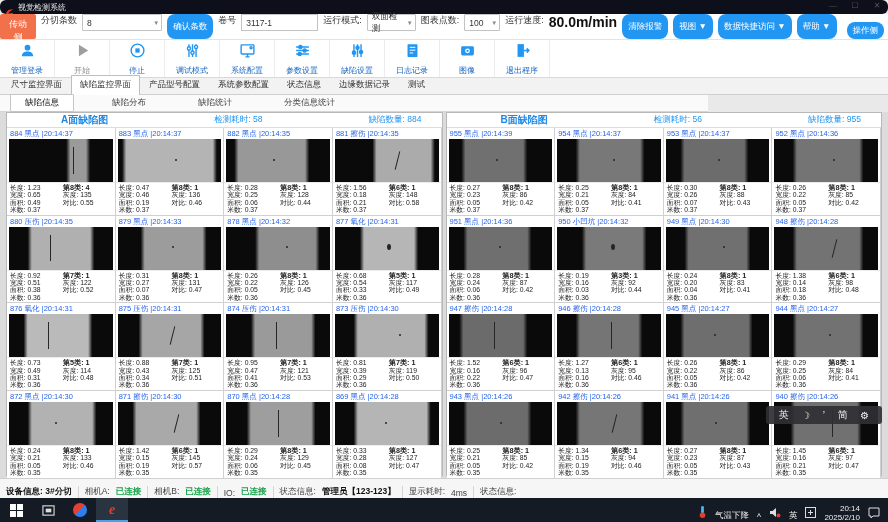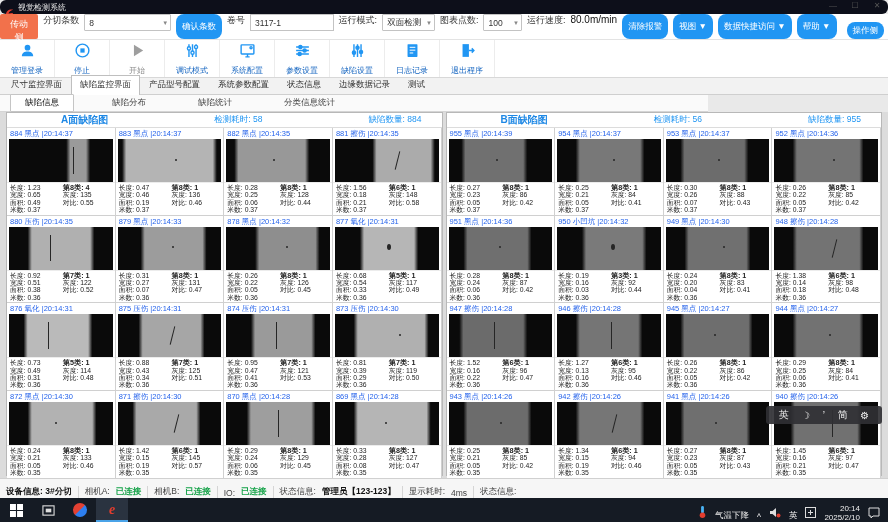--- a/index.html
+++ b/index.html
@@ -12,21 +12,21 @@
   .titlebar .logo { width:9px; height:9px; display:inline-block; }
   .titlebar .title { color:#e8e8e8; font-size:8px; }
 
   
   .menubar { position:absolute; left:0; top:14px; width:888px; height:26px; background:#fff; border-bottom:1px solid #e3e3e3; display:flex; gap:5px; padding:0 4px 0 0; }
   .winctrls { position:absolute; top:1px; right:4px; display:flex; gap:8px; z-index:5; }
   .winctrls span { font-size:8px; color:#555; width:14px; text-align:center; cursor:default; }
   .btn-orange { background:#f2714b; color:#fff; font-size:9px; padding:4px 7px; border:none; border-radius:2px; }
   .btn-blue { background:#2196f3; color:#fff; font-size:8.5px; padding:3px 6px; border:none; border-radius:8px; white-space:nowrap; }
   .mb-label { font-size:9px; color:#333; white-space:nowrap; }
-  .mb-strong { font-size:10px; color:#111; font-weight:normal; white-space:nowrap; }
+  .mb-strong { font-size:14px; color:#111; font-weight:bold; white-space:nowrap; }
   .select { display:flex; align-items:center; justify-content:space-between; border:1px solid #c3c3c3; background:#fff; height:17px; font-size:8.5px; color:#333; padding:0 2px 0 4px; border-radius:1px; }
   .select .arr { font-size:6px; color:#888; margin-left:4px; }
   .input { border:1px solid #c3c3c3; height:17px; font-size:8.5px; color:#333; padding:0 4px; display:flex; align-items:center; background:#fff; }
   .spacer { flex:1; }
 
   
   .actionbar { position:absolute; left:0; top:40px; width:888px; height:38px; background:#fff; border-bottom:1px solid #d8d8d8; display:flex; align-items:stretch; }
   .action { width:55px; display:flex; flex-direction:column; align-items:center; justify-content:center; gap:2px; border-right:1px solid #ececec; color:#2196f3; cursor:pointer; }
   .action svg { width:17px; height:17px; }
   .action .alabel { font-size:8px; color:#1565c0; white-space:nowrap; }
@@ -134,32 +134,32 @@
   </div>
 
   <div class="actionbar" id="actionbar">
       <div class="action">
         <span><svg viewBox="0 0 24 24" width="17">
             <circle cx="12" cy="8" r="4" fill="currentColor"></circle>
             <path d="M4 20c0-4.5 4-6.5 8-6.5s8 2 8 6.5z" fill="currentColor"></path>
           </svg></span>
         <span class="alabel">管理登录</span>
       </div>
+      <div class="action disabled">
+        <span><svg viewBox="0 0 24 24" width="17">
+            <path d="M7 4l13 8-13 8z" fill="currentColor"></path>
+          </svg></span>
+        <span class="alabel">开始</span>
+      </div>
       <div class="action">
         <span><svg viewBox="0 0 24 24" width="17">
             <circle cx="12" cy="12" r="9" fill="none" stroke="currentColor" stroke-width="2"></circle>
             <rect x="9" y="9" width="6" height="6" fill="currentColor"></rect>
           </svg></span>
         <span class="alabel">停止</span>
-      </div>
-      <div class="action disabled">
-        <span><svg viewBox="0 0 24 24" width="17">
-            <path d="M7 4l13 8-13 8z" fill="currentColor"></path>
-          </svg></span>
-        <span class="alabel">开始</span>
       </div>
       <div class="action">
         <span><svg viewBox="0 0 24 24" stroke="currentColor" stroke-width="2" fill="none" width="17">
             <path d="M7 3v18M12 3v18M17 3v18"></path>
             <circle cx="7" cy="9" r="2.2" fill="#fff"></circle>
             <circle cx="12" cy="15" r="2.2" fill="#fff"></circle>
             <circle cx="17" cy="7" r="2.2" fill="#fff"></circle>
           </svg></span>
         <span class="alabel">调试模式</span>
       </div>
@@ -188,20 +188,28 @@
             <circle cx="17" cy="14" r="2.2" fill="currentColor"></circle>
           </svg></span>
         <span class="alabel">缺陷设置</span>
       </div>
       <div class="action">
         <span><svg viewBox="0 0 24 24" width="17">
             <rect x="5" y="3" width="14" height="18" rx="1" fill="currentColor"></rect>
             <path d="M8 7.5h8M8 11.5h8M8 15.5h5" stroke="#fff" stroke-width="1.4"></path>
           </svg></span>
         <span class="alabel">日志记录</span>
+      </div>
+      <div class="action">
+        <span><svg viewBox="0 0 24 24" width="17">
+            <rect x="3" y="6" width="18" height="13" rx="2" fill="currentColor"></rect>
+            <circle cx="12" cy="12.5" r="3.4" fill="#fff"></circle>
+            <circle cx="12" cy="12.5" r="1.6" fill="currentColor"></circle>
+          </svg></span>
+        <span class="alabel">图像</span>
       </div>
       <div class="action">
         <span><svg viewBox="0 0 24 24" width="17">
             <path d="M5 3h9v18H5z" fill="currentColor"></path>
             <path d="M14 12h7M18 9l3 3-3 3" stroke="currentColor" stroke-width="2" fill="none"></path>
           </svg></span>
         <span class="alabel">退出程序</span>
       </div>
     </div>
 

